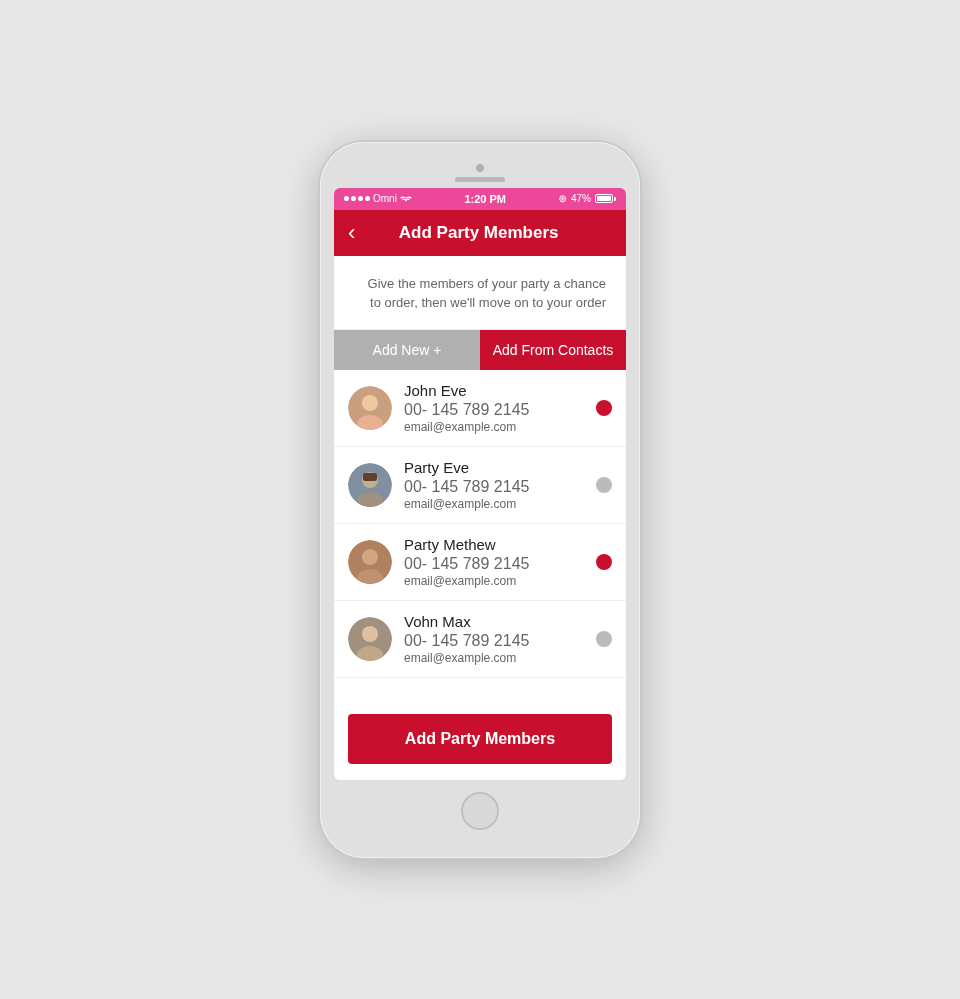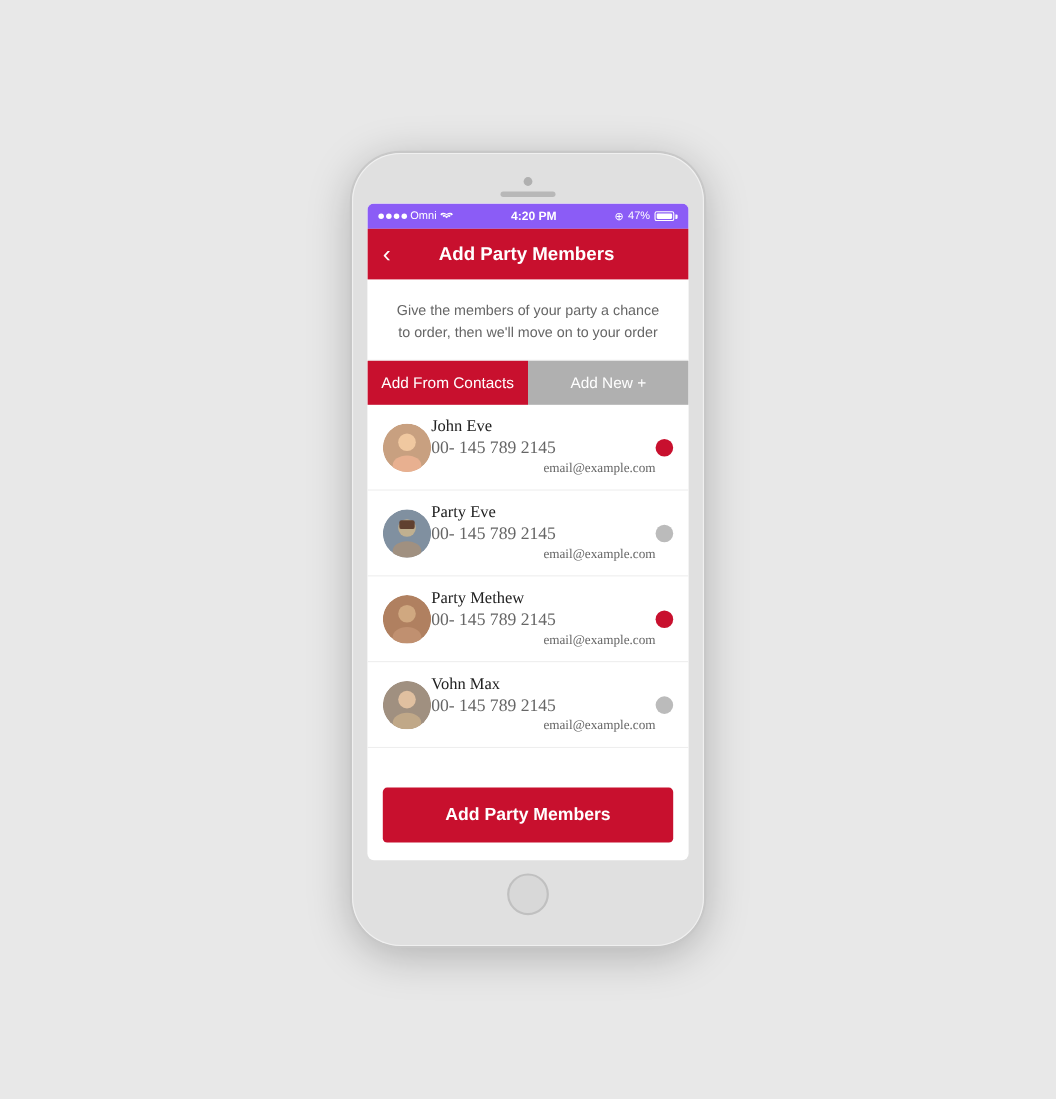--- a/index.html
+++ b/index.html
@@ -50,21 +50,21 @@
 
     .phone-screen {
       background: #ffffff;
       border-radius: 6px;
       overflow: hidden;
       width: 100%;
     }
 
     
     .status-bar {
-      background: #8b5cf6;
+      background: #ec4899;
       display: flex;
       justify-content: space-between;
       align-items: center;
       padding: 5px 10px;
       color: white;
       font-size: 10px;
       font-weight: 500;
     }
 
     .status-left {
@@ -148,21 +148,21 @@
       font-size: 17px;
       font-weight: 600;
       flex: 1;
       text-align: center;
       margin-right: 20px;
     }
 
     
     .description {
       padding: 18px 20px 16px;
-      text-align: center;
+      text-align: right;
       color: #666;
       font-size: 13px;
       line-height: 1.5;
       border-bottom: 1px solid #eee;
     }
 
     
     .tabs {
       display: flex;
       width: 100%;
@@ -190,22 +190,22 @@
     
     .contact-list {
       padding: 0;
     }
 
     .contact-item {
       display: flex;
       align-items: center;
       padding: 12px 14px;
       border-bottom: 1px solid #eee;
+      gap: 12px;
       cursor: pointer;
-      font-family: Liberation Serif, serif;
     }
 
     .contact-info {
       flex: 1;
     }
 
     .contact-name {
       font-size: 15px;
       font-weight: 500;
       color: #222;
@@ -214,21 +214,20 @@
 
     .contact-phone {
       font-size: 16px;
       color: #666;
       margin-bottom: 1px;
     }
 
     .contact-email {
       font-size: 12px;
       color: #666;
-      text-align: right;
     }
 
     .select-indicator {
       width: 16px;
       height: 16px;
       border-radius: 50%;
       flex-shrink: 0;
     }
 
     .selected {
@@ -307,46 +306,46 @@
         </div>
         <span>Omni</span>
         <span class="wifi-icon">
           <svg width="12" height="10" viewBox="0 0 12 10" fill="white">
             <path d="M6 8.5 L7.2 7.3 Q6 6.2 4.8 7.3 Z" fill="white"></path>
             <path d="M6 6.5 Q3.8 4.8 2.2 6.2 L3.2 7.2 Q4.2 6.2 6 7.4 Q7.8 6.2 8.8 7.2 L9.8 6.2 Q8.2 4.8 6 6.5Z" fill="white"></path>
             <path d="M6 4.5 Q2.2 2.4 0.2 4.8 L1.4 5.8 Q3 3.8 6 5.4 Q9 3.8 10.6 5.8 L11.8 4.8 Q9.8 2.4 6 4.5Z" fill="white"></path>
           </svg>
         </span>
       </div>
-      <span class="status-center">4:20 PM</span>
+      <span class="status-center">1:20 PM</span>
       <div class="status-right">
         <span>⊕</span>
         <span>47%</span>
         <div class="battery-icon">
           <div class="battery-body">
             <div class="battery-fill"></div>
           </div>
           <div class="battery-tip"></div>
         </div>
       </div>
     </div>
 
     <div class="app-header">
       <span class="back-btn">‹</span>
       <span class="header-title">Add Party Members</span>
     </div>
 
     <div class="description">Give the members of your party a chance to order, then we'll move on to your order</div>
 
     <div class="tabs">
+      <div class="tab tab-inactive">
+        <span>Add New +</span>
+      </div>
       <div class="tab tab-active">
         <span>Add From Contacts</span>
-      </div>
-      <div class="tab tab-inactive">
-        <span>Add New +</span>
       </div>
     </div>
 
     <div class="contact-list">
 
       <div class="contact-item">
         <div class="avatar-svg">
           <svg width="44" height="44" viewBox="0 0 44 44">
             <circle cx="22" cy="22" r="22" fill="#c8a080"></circle>
             <circle cx="22" cy="17" r="8" fill="#f0c8a0"></circle>

